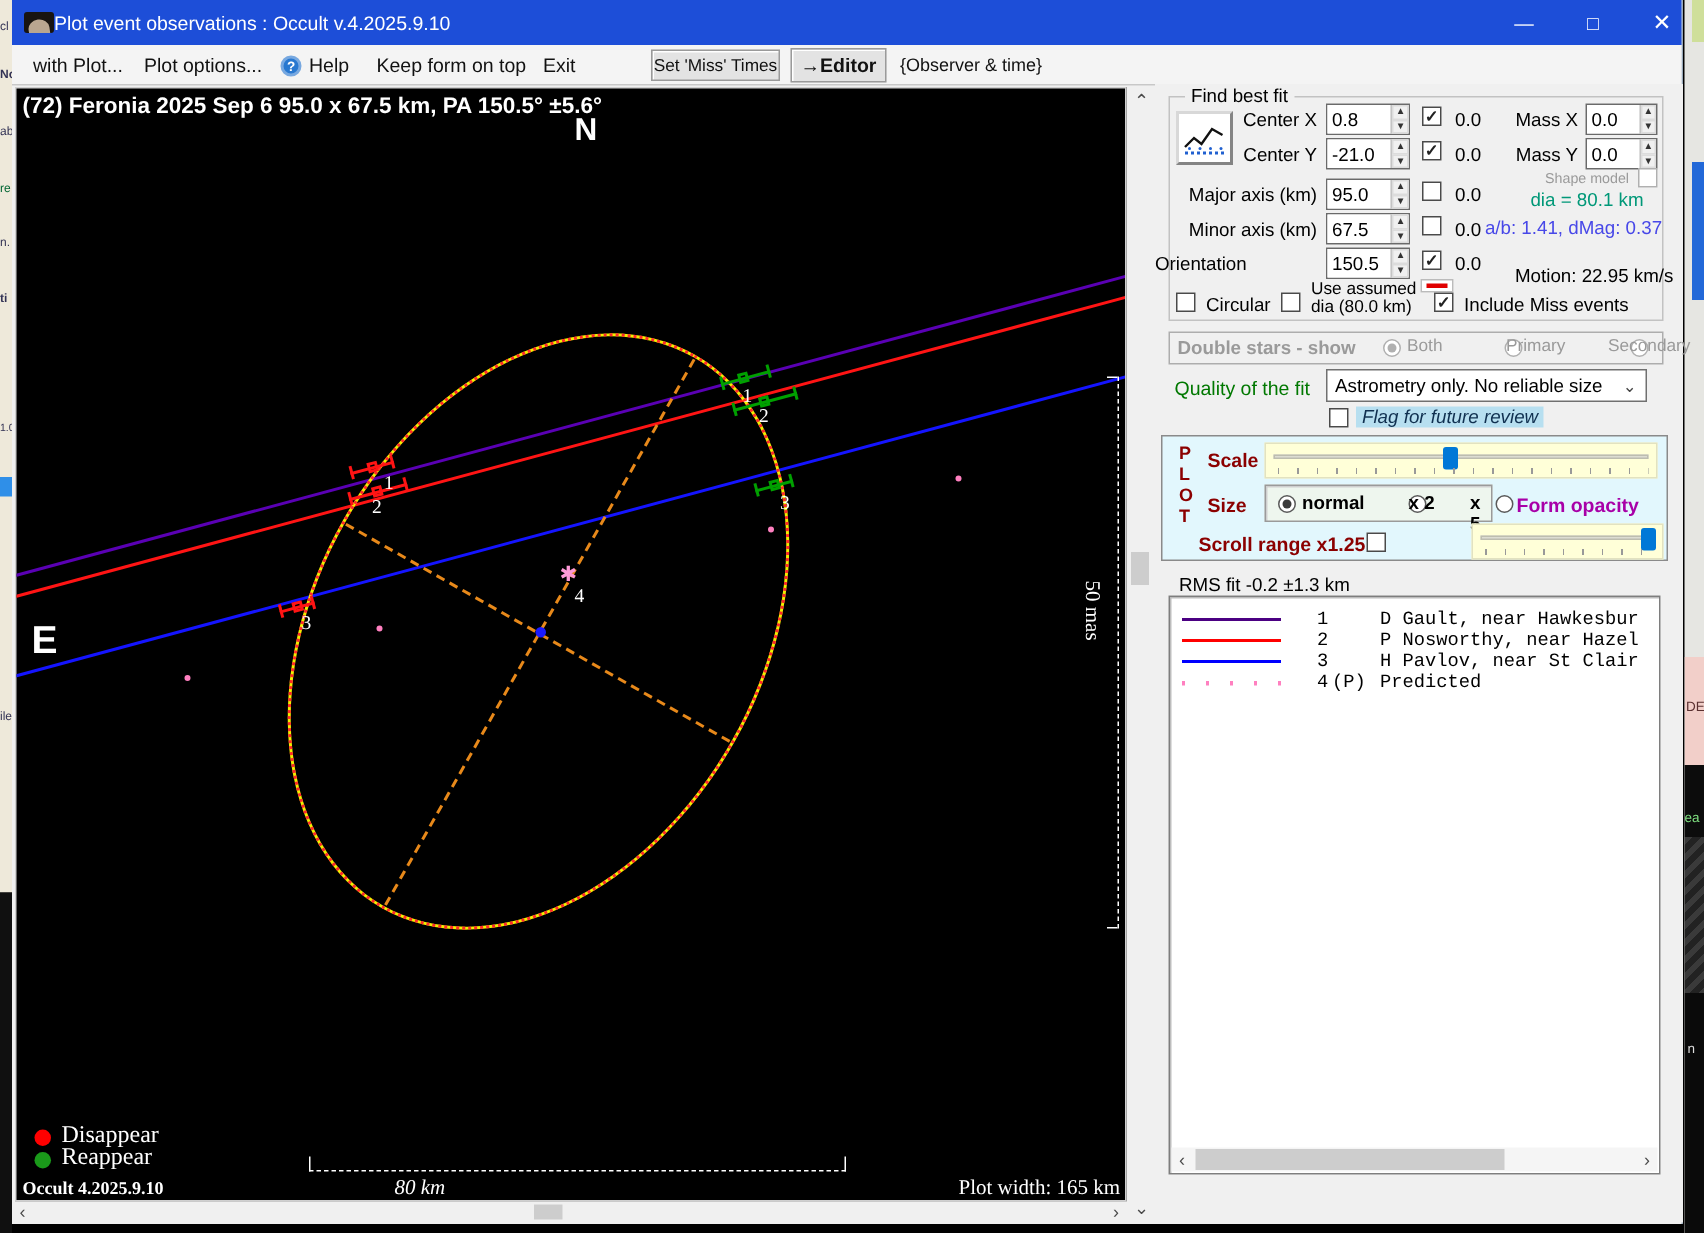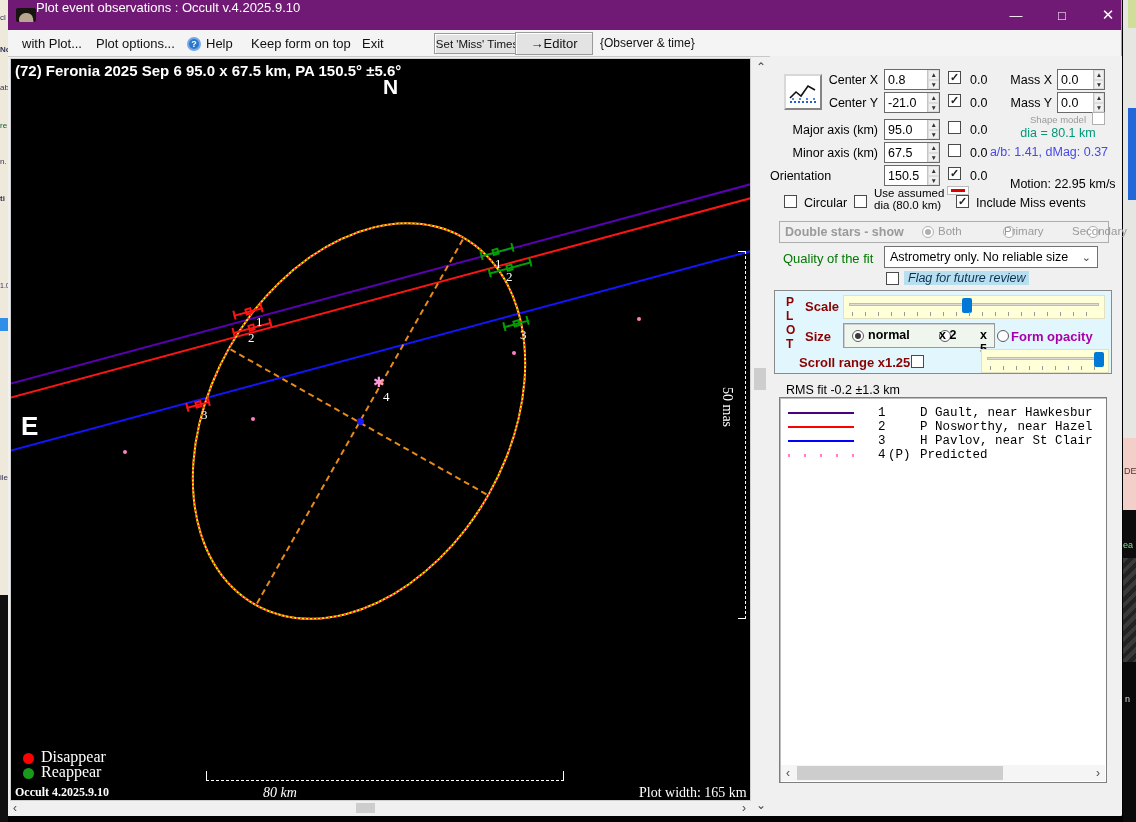--- a/index.html
+++ b/index.html
@@ -4,21 +4,21 @@
 <style>
 *{box-sizing:border-box;margin:0;padding:0}
 html,body{width:1136px;height:822px}
 body{position:relative;background:#000;font-family:"Liberation Sans",sans-serif;overflow:hidden}
 .a{position:absolute}
 .lbl{font-size:12.5px;color:#000;white-space:nowrap}
 .ser{font-family:"Liberation Serif",serif}
 .mono{font-family:"Liberation Mono",monospace}
 
 #win{left:8px;top:0;width:1114px;height:816px;background:#f0f0f0;border-right:1px solid #9ab}
-#titlebar{left:0;top:0;right:0;height:30px;background:#701a75;color:#fff;display:flex;}
+#titlebar{left:0;top:0;right:0;height:30px;background:#1d4ed8;color:#fff;display:flex;align-items:center}
 #titlebar .t{font-size:13px;margin-left:10px}
 .winbtn{width:44px;height:30px;display:flex;align-items:center;justify-content:center;color:#fff;font-size:13px}
 #menubar{left:0;top:30px;right:0;height:27px;background:#f4f4f4;border-bottom:1px solid #c8c8c8}
 .mitem{position:absolute;top:6px;font-size:13px;color:#111}
 .btn3d{position:absolute;background:#e3e3e3;border:1px solid #9a9a9a;box-shadow:inset 1px 1px 0 #fff;display:flex;align-items:center;justify-content:center;font-size:12px;color:#111}
 
 .cb{width:13px;height:13px;background:#fff;border:1px solid #4a4a4a;display:flex;align-items:center;justify-content:center;font-size:11px;color:#222}
 .cb.on::before{content:"✓";font-weight:bold;margin-top:-1px}
 .rad{width:12px;height:12px;border:1px solid #5a5a5a;border-radius:50%;background:#fff;position:relative;display:inline-block}
 .rad.on::before{content:"";position:absolute;inset:2px;background:#3a3a3a;border-radius:50%}
@@ -105,21 +105,21 @@
   </div>
 
   <div id="menubar" class="a">
     <span class="mitem" style="left:14px">with Plot...</span>
     <span class="mitem" style="left:88px">Plot options...</span>
     <span class="a" style="left:179px;top:7px;width:14px;height:14px;border-radius:50%;background:#2878d0;border:2px solid #77a8e0;color:#fff;font-size:9px;font-weight:bold;display:flex;align-items:center;justify-content:center">?</span>
     <span class="mitem" style="left:198px">Help</span>
     <span class="mitem" style="left:243px">Keep form on top</span>
     <span class="mitem" style="left:354px">Exit</span>
     <span class="btn3d" style="left:426px;top:3px;width:86px;height:21px;font-size:11.5px">Set 'Miss' Times</span>
-    <span class="btn3d" style="left:507px;top:2px;width:78px;height:23px;font-weight:normal;font-size:13px">→Editor</span>
+    <span class="btn3d" style="left:519px;top:2px;width:64px;height:23px;font-weight:bold;font-size:13px">→Editor</span>
     <span class="mitem" style="left:592px;font-size:12px">{Observer &amp; time}</span>
   </div>
 
   <div id="plot" class="a">
 
     <div class="chord" style="left:-2px;top:324px;width:775px;background:#5a00b4"></div>
     <div class="chord" style="left:-2px;top:338px;width:775px;background:#ff1414"></div>
     <div class="chord" style="left:-2px;top:391px;width:775px;background:#1414ff"></div>
 
     <div class="a" style="left:198px;top:150px;width:300px;height:424px;transform:rotate(29.5deg)">
@@ -213,20 +213,23 @@
   </div>
 
   <div class="sbar" style="left:744px;top:58px;width:16px;height:756px">
     <span class="sar" style="left:4px;top:3px">⌃</span>
     <span class="sar" style="left:4px;bottom:3px">⌄</span>
     <span class="sth" style="left:2px;top:310px;width:12px;height:22px"></span>
   </div>
 
   <div class="a" style="left:762px;top:56px;width:352px;height:759px;background:#f0f0f0;font-size:12.5px">
 
+    <div class="grp" style="left:9px;top:8px;width:330px;height:150px">
+      <span class="cap">Find best fit</span>
+    </div>
     <button class="a" style="left:14px;top:18px;width:38px;height:36px;background:#fff;border:2px outset #d8d8d8;padding:2px">
       <svg width="30" height="28" viewBox="0 0 30 28">
         <polyline points="2,20 8,14 13,18 20,8 27,12" fill="none" stroke="#111" stroke-width="1.6"></polyline>
         <line x1="2" y1="24" x2="28" y2="24" stroke="#2060d0" stroke-width="2" stroke-dasharray="2,2"></line>
         <circle cx="5" cy="21" r="1" fill="#2060d0"></circle>
           <circle cx="12" cy="21" r="1" fill="#2060d0"></circle>
           <circle cx="19" cy="21" r="1" fill="#2060d0"></circle>
           <circle cx="26" cy="21" r="1" fill="#2060d0"></circle>
       </svg>
     </button>

